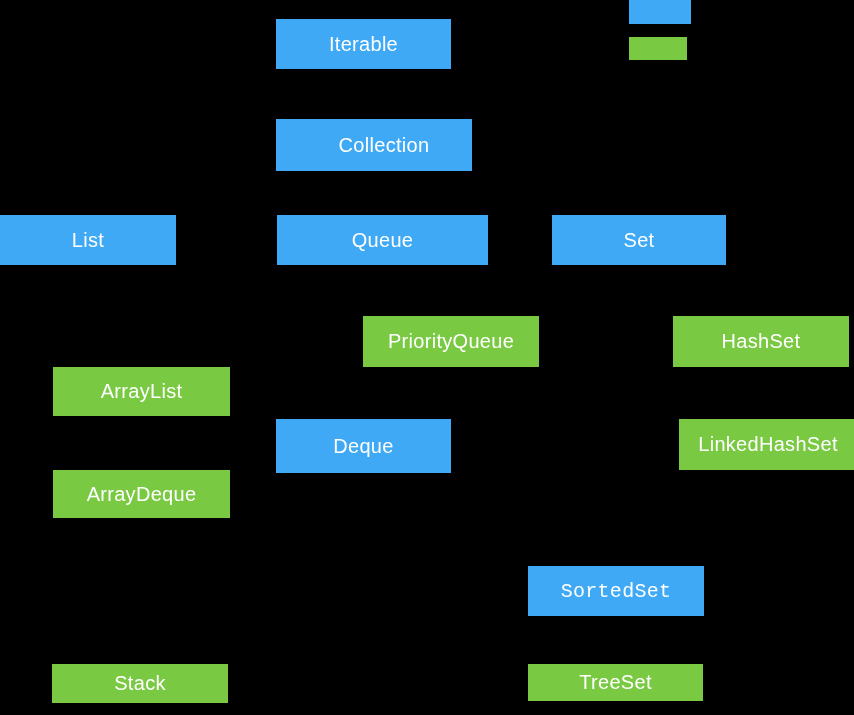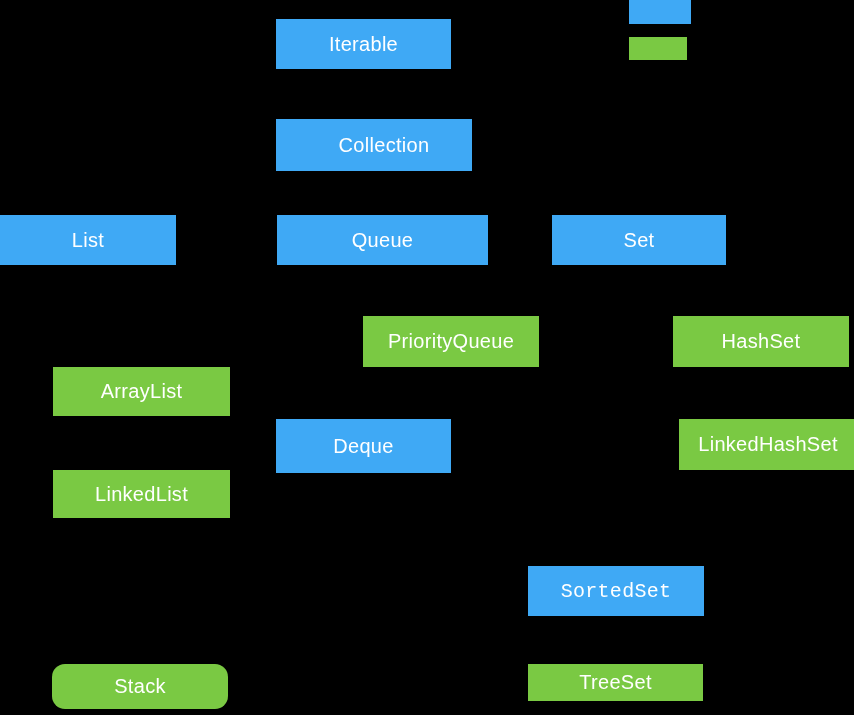--- a/index.html
+++ b/index.html
@@ -42,21 +42,21 @@
   .n-set           { left: 552px; top: 215px; width: 174px; height: 50px; }
   .n-priorityqueue { left: 352px; top: 316px; width: 176px; height: 51px; margin-left: 11px; }
   .n-hashset       { left: 673px; top: 316px; width: 176px; height: 51px; }
   .n-arraylist     { left: 53px;  top: 367px; width: 177px; height: 49px; }
   .n-deque         { left: 276px; top: 419px; width: 175px; height: 54px; }
   .n-linkedhashset { left: 679px; top: 419px; width: 178px; height: 51px; }
   .n-linkedlist    { left: 53px;  top: 470px; width: 177px; height: 48px; }
   .n-vector        { left: 53px;  top: 566px; width: 177px; height: 50px; }
   .n-arraydeque    { left: 276px; top: 566px; width: 175px; height: 51px; }
   .n-sortedset     { left: 528px; top: 566px; width: 176px; height: 50px; font-family: Liberation Mono, monospace; }
-  .n-stack         { left: 52px;  top: 664px; width: 176px; height: 45px; border-radius: 13px; }
+  .n-stack         { left: 52px;  top: 664px; width: 176px; height: 39px; }
   .n-treeset       { left: 528px; top: 664px; width: 175px; height: 37px; }
 
   
   .sw-iface { left: 629px; top: 0px;  width: 62px; height: 24px; }
   .sw-cls   { left: 629px; top: 37px; width: 58px; height: 23px; }
 </style>
 </head>
 <body>
 
 <div class="canvas">
@@ -88,21 +88,21 @@
   <div class="node cls n-arraylist">
     <span>ArrayList</span>
   </div>
   <div class="node iface n-deque">
     <span>Deque</span>
   </div>
   <div class="node cls n-linkedhashset">
     <span>LinkedHashSet</span>
   </div>
   <div class="node cls n-linkedlist">
-    <span>LinkedList</span>
+    <span>ArrayDeque</span>
   </div>
   <div class="node iface n-sortedset">
     <span>SortedSet</span>
   </div>
   <div class="node cls n-stack">
     <span>Stack</span>
   </div>
   <div class="node cls n-treeset">
     <span>TreeSet</span>
   </div>

